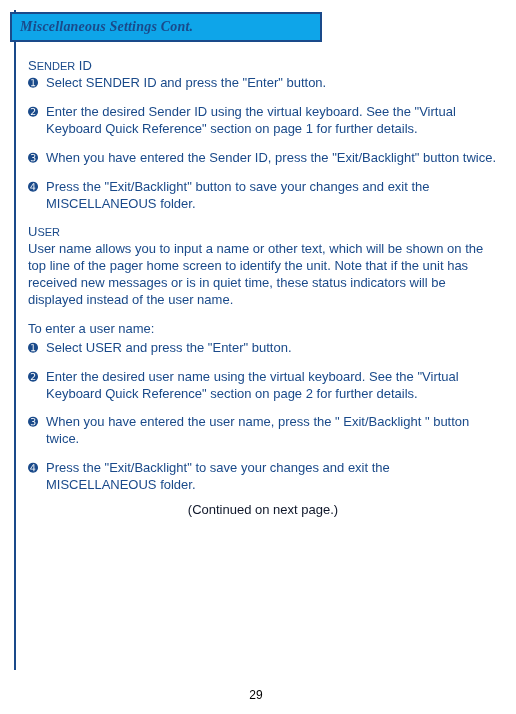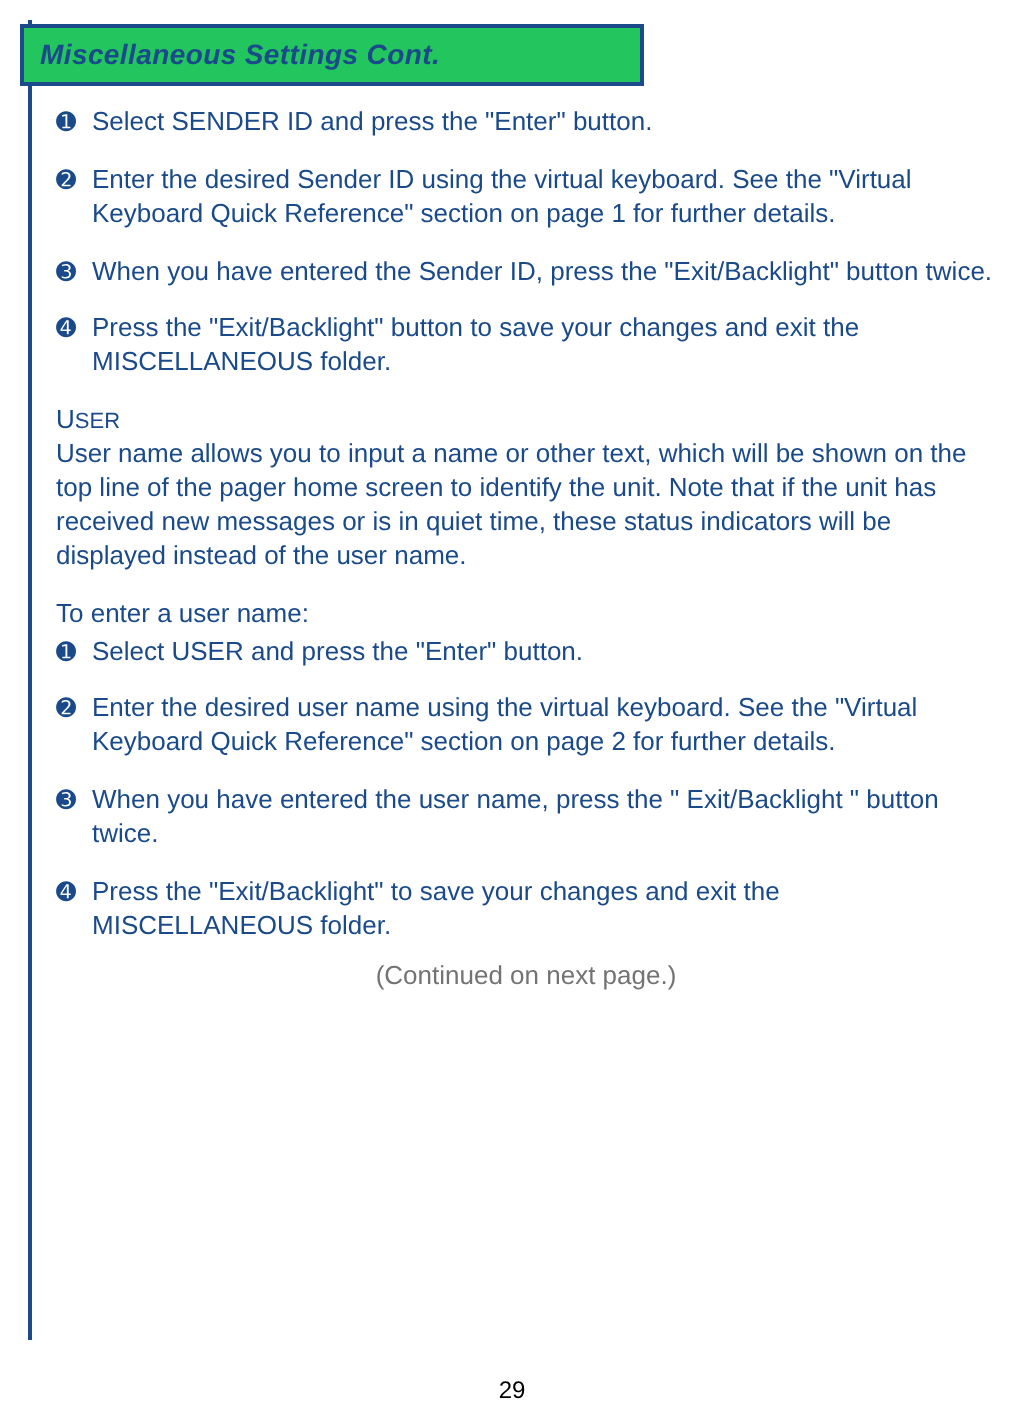--- a/index.html
+++ b/index.html
@@ -20,28 +20,29 @@
   .left-rule {
     position: absolute;
     left: 14px;
     top: 10px;
     width: 2px;
     height: 660px;
     background: #1a4a8a;
   }
   .title-box {
     border: 2px solid #1a4a8a;
-    background: #22c55e;
+    background: #0ea5e9;
     display: inline-block;
     padding: 4px 10px 4px 8px;
     margin-left: -18px;
     margin-bottom: 10px;
     position: relative;
     z-index: 2;
     min-width: 290px;
+    font-family: Liberation Serif, serif;
   }
   .title-text {
     font-weight: bold;
     font-style: italic;
     color: #1a4a8a;
     font-size: 14px;
     letter-spacing: 0.2px;
   }
   .section-head {
     color: #1a4a8a;
@@ -73,21 +74,21 @@
   }
   .bullet {
     flex: 0 0 18px;
     font-size: 12px;
     padding-top: 1px;
   }
   .step-text {
     flex: 1;
   }
   .continued {
-    color: #737373;
+    color: #0f172a;
     text-align: center;
     font-size: 13px;
     margin-top: -4px;
   }
   .page-num {
     position: absolute;
     bottom: 10px;
     left: 0;
     width: 512px;
     text-align: center;
@@ -100,20 +101,23 @@
 
 <div class="left-rule"></div>
 
 <div class="page">
 
   <div class="title-box">
     <span class="title-text">Miscellaneous Settings Cont.</span>
   </div>
 
   
+  <div class="section-head">
+    <span class="caps">S</span><span class="small">ENDER</span><span class="caps"> ID</span>
+  </div>
 
   <div class="step">
     <div class="bullet">➊</div>
     <div class="step-text">Select SENDER ID and press the "Enter" button.</div>
   </div>
   <div class="step">
     <div class="bullet">➋</div>
     <div class="step-text">Enter the desired Sender ID using the virtual keyboard.  See the "Virtual Keyboard Quick Reference" section on page 1 for further details.</div>
   </div>
   <div class="step">

